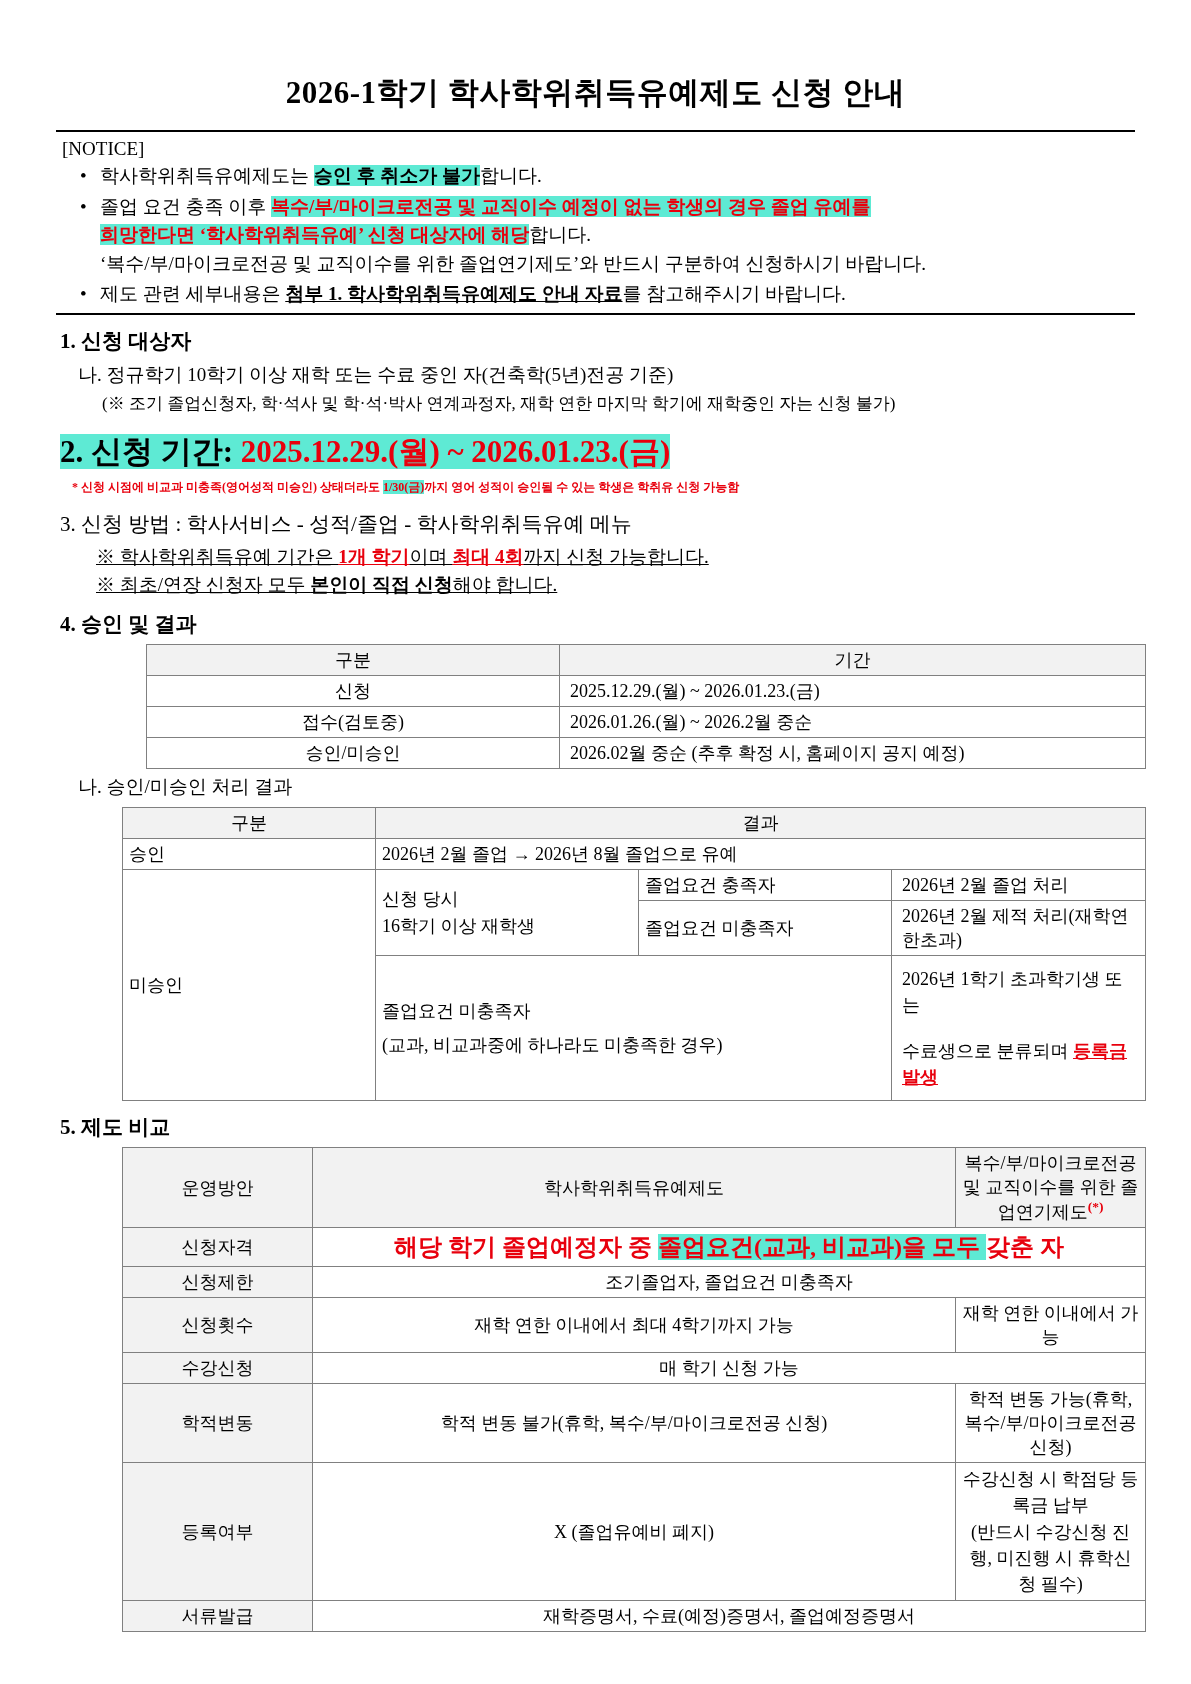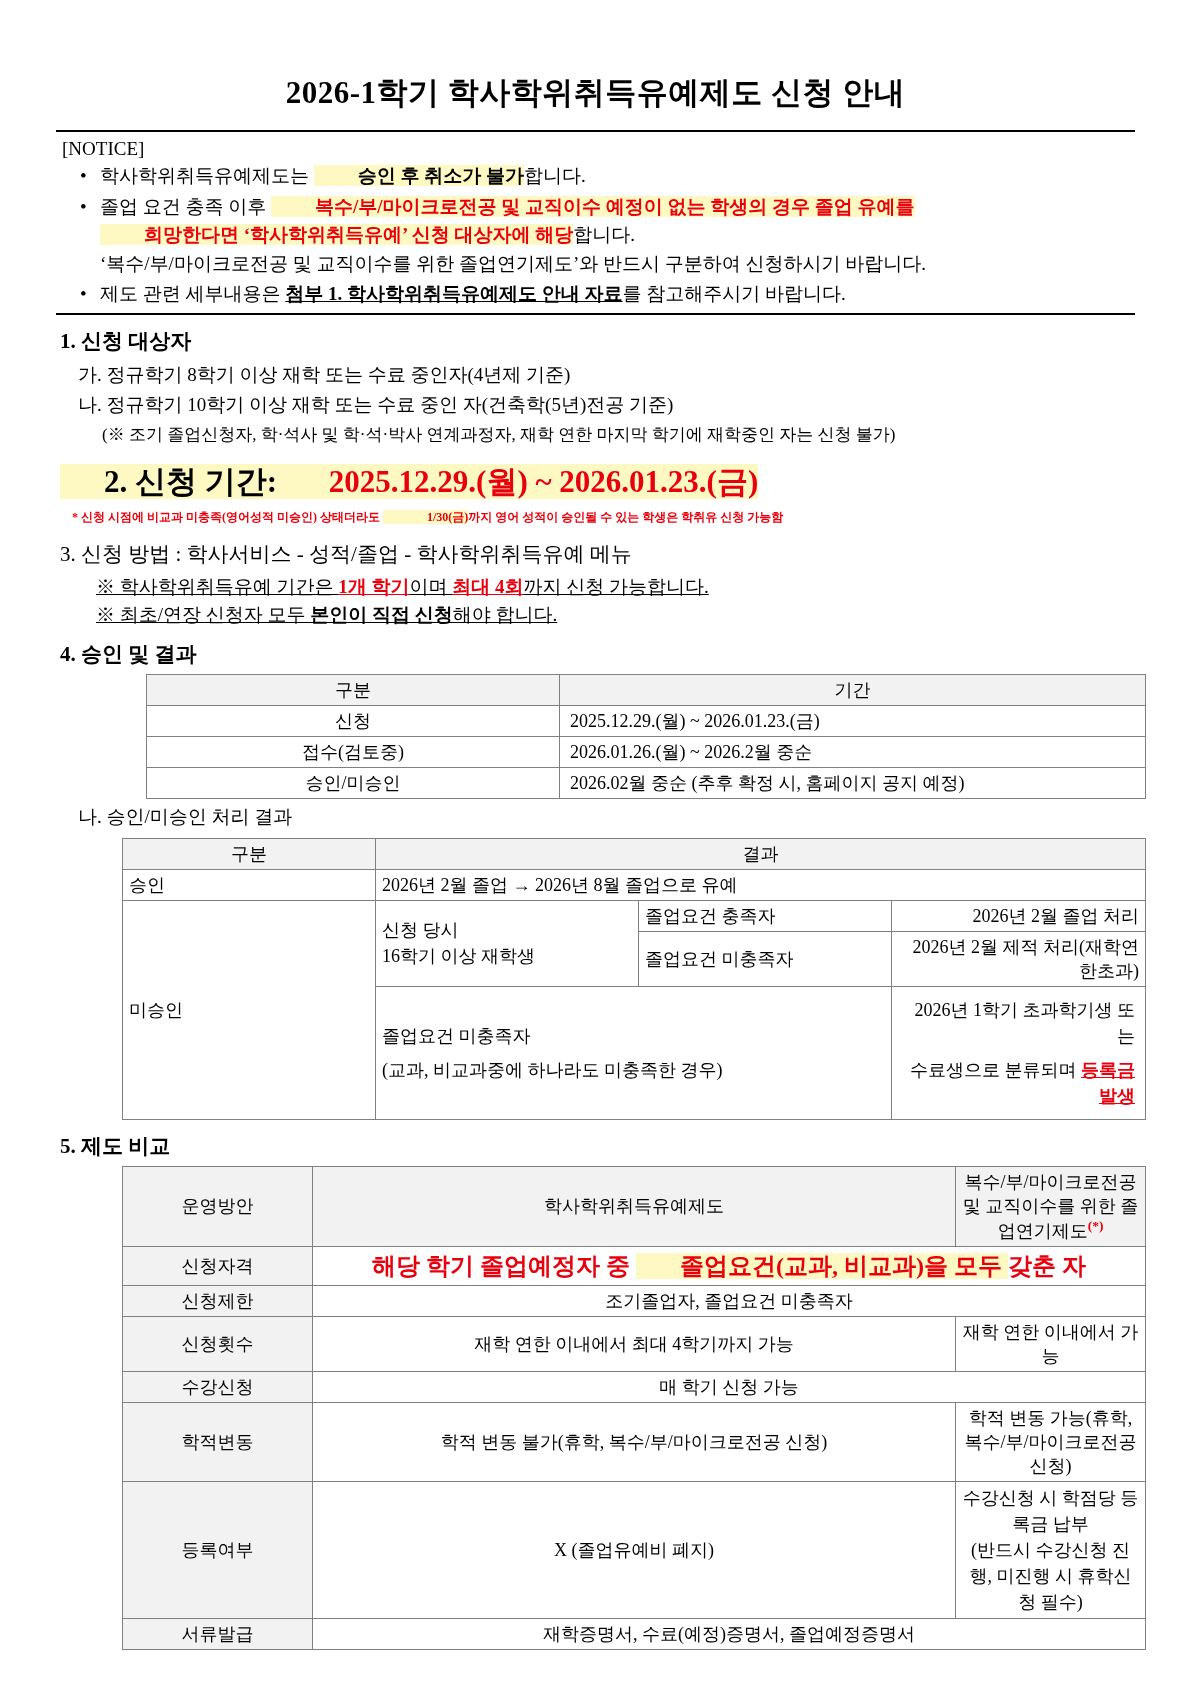--- a/index.html
+++ b/index.html
@@ -51,22 +51,21 @@
     line-height: 1.5;
     margin-bottom: 2px;
   }
   ul.bullets > li::before {
     content: "•";
     position: absolute;
     left: 24px;
     top: 0;
   }
   .hl {
-    background: #fef9c3;
-    padding-left: 44px;
+    background: #5eead4;
   }
   .red {
     color: #e8000d;
   }
   .redb {
     color: #e8000d;
     font-weight: bold;
   }
   .bold { font-weight: bold; }
   .ul { text-decoration: underline; }
@@ -128,21 +127,21 @@
   .tbl-approve td.l { text-align: left; padding-left: 10px; }
   .tbl-result {
     margin: 6px 0 4px 66px;
     width: 1024px;
   }
   .tbl-result th {
     background: #f2f2f2;
     text-align: center;
   }
   .tbl-result td { }
-  .tbl-result td.l { text-align: right; padding-left: 10px; }
+  .tbl-result td.l { text-align: left; padding-left: 10px; }
   .tbl-compare {
     margin: 6px 0 4px 66px;
     width: 1024px;
   }
   .tbl-compare th {
     background: #f2f2f2;
     text-align: center;
     width: 116px;
   }
   .tbl-compare td {
@@ -183,21 +182,20 @@
       </li>
       <li>
         <span>제도 관련 세부내용은 </span><span class="bold ul">첨부 1. 학사학위취득유예제도 안내 자료</span><span>를 참고해주시기 바랍니다.</span>
       </li>
     </ul>
   </div>
 
   <hr class="hr-thick">
 
   <h2 class="sec">1. 신청 대상자</h2>
-  <div class="lvl1">가. 정규학기 8학기 이상 재학 또는 수료 중인자(4년제 기준)</div>
   <div class="lvl1">나. 정규학기 10학기 이상 재학 또는 수료 중인 자(건축학(5년)전공 기준)</div>
   <div class="lvl2">(※ 조기 졸업신청자, 학·석사 및 학·석·박사 연계과정자, 재학 연한 마지막 학기에 재학중인 자는 신청 불가)</div>
 
   <div class="big-period">
     <span class="hl">2. 신청 기간: </span><span class="hl red">2025.12.29.(월) ~ 2026.01.23.(금)</span>
   </div>
   <div class="note-star">
     <span>* 신청 시점에 비교과 미충족(영어성적 미승인) 상태더라도 </span><span class="hl">1/30(금)</span><span>까지 영어 성적이 승인될 수 있는 학생은 학취유 신청 가능함</span>
   </div>
 
@@ -257,21 +255,21 @@
       <td>졸업요건 미충족자</td>
       <td class="l">2026년 2월 제적 처리(재학연한초과)</td>
     </tr>
     <tr>
       <td colspan="2" class="two-line" style="padding:10px 6px">
         <div>졸업요건 미충족자</div>
         <div style="margin-top:8px">(교과, 비교과중에 하나라도 미충족한 경우)</div>
       </td>
       <td class="l two-line" style="padding:10px">
         <div>2026년 1학기 초과학기생 또는</div>
-        <div style="margin-top:8px"><span>수료생으로 분류되며 </span><span class="redb ul">등록금 발생</span></div>
+        <div style="margin-top:20px"><span>수료생으로 분류되며 </span><span class="redb ul">등록금 발생</span></div>
       </td>
     </tr>
   </tbody>
     </table>
 
   <h2 class="sec">5. 제도 비교</h2>
 
   <table class="tbl-compare">
     <tbody>
         <tr>

